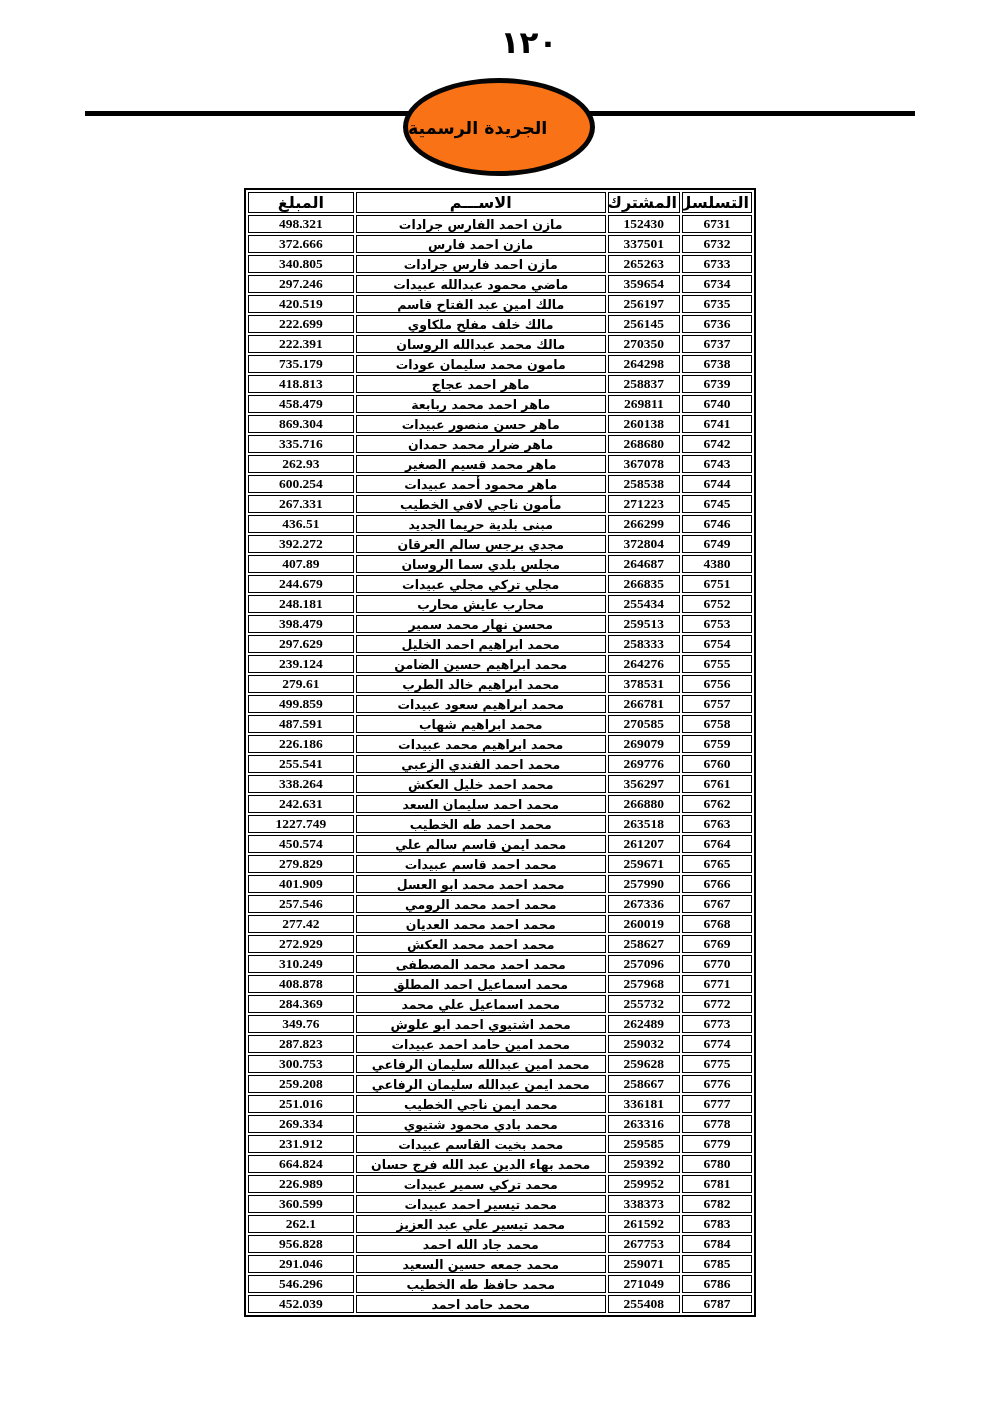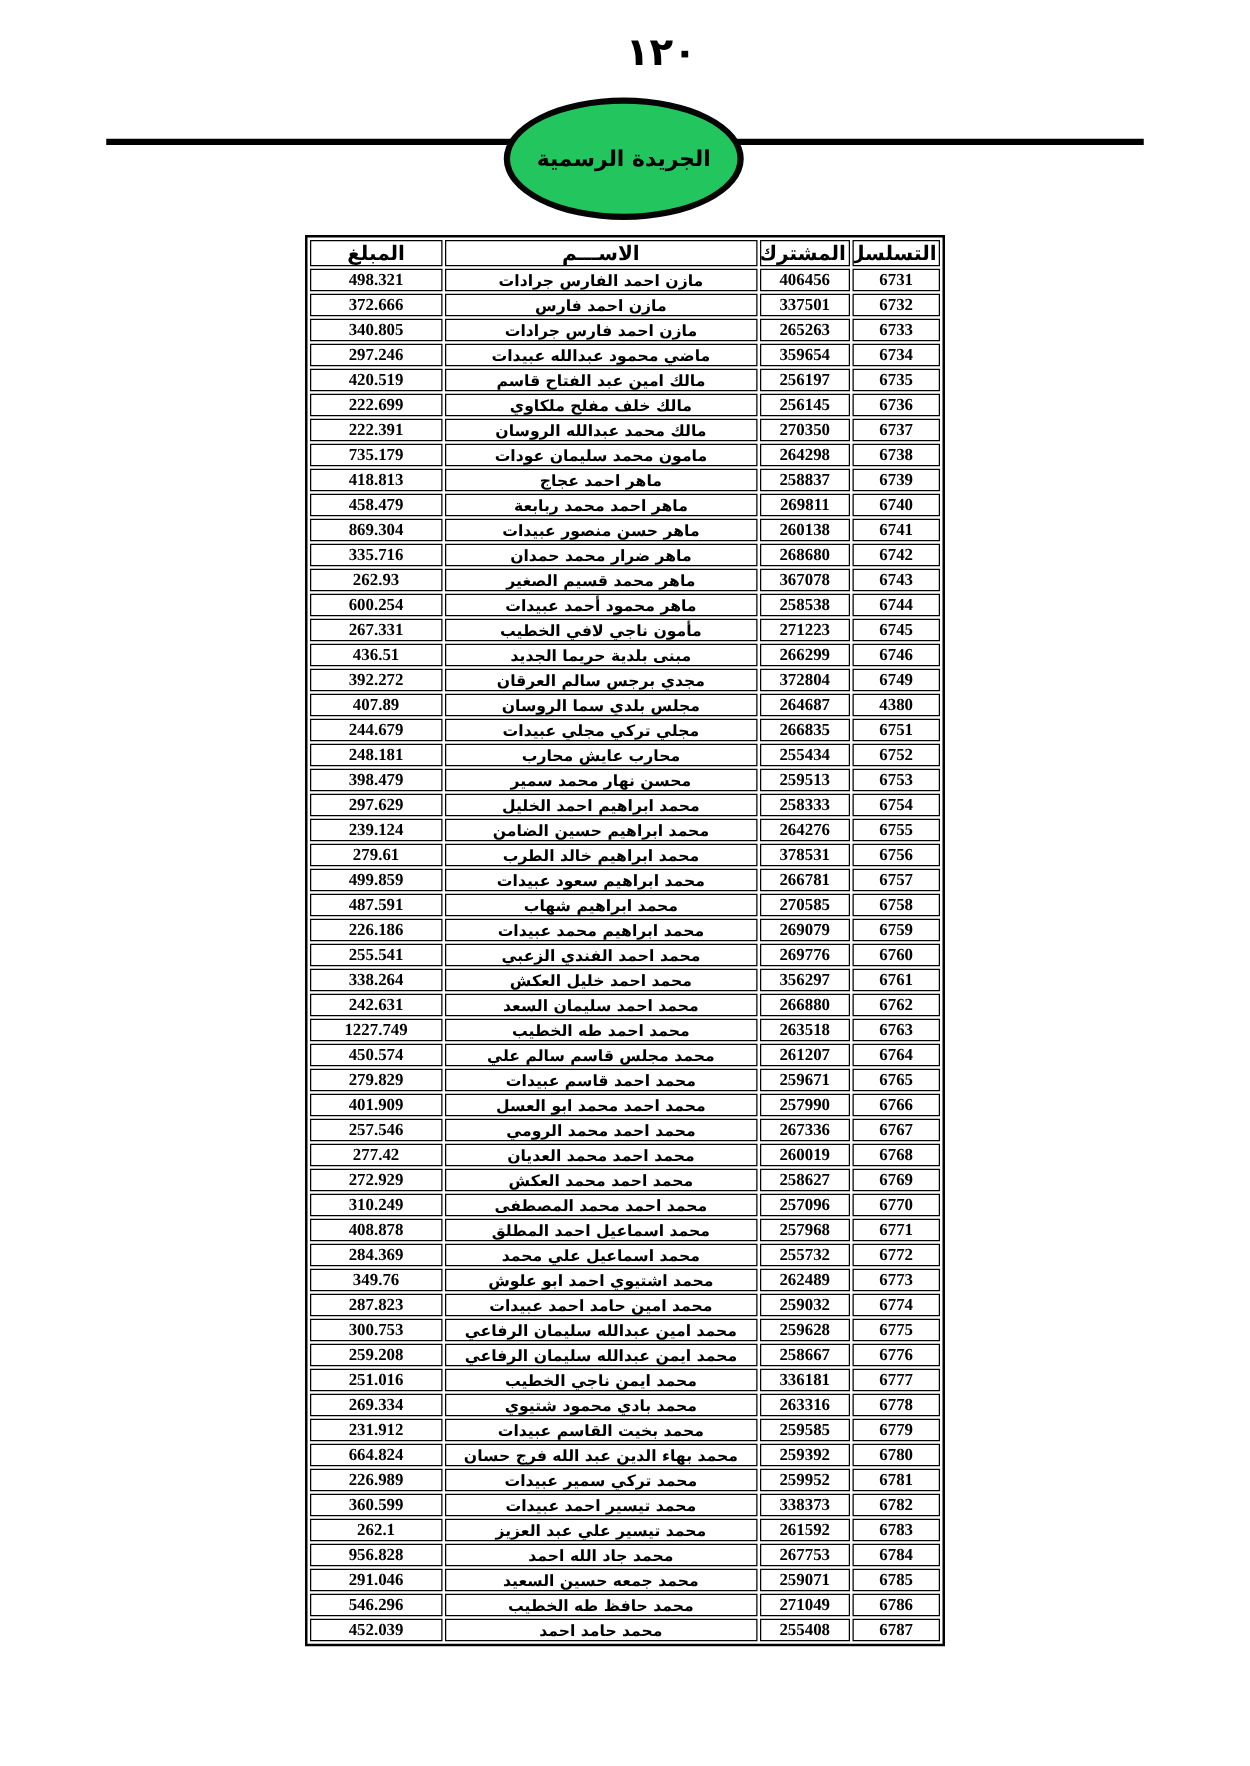--- a/index.html
+++ b/index.html
@@ -12,22 +12,22 @@
   .page-number{
     position:absolute;top:24px;left:0;width:980px;
     text-align:center;font-size:31px;font-weight:bold;color:#000;padding-left:39px;
   }
   .rule{
     position:absolute;top:111px;left:85px;width:830px;height:5px;
     background:#000;
   }
   .oval{
     position:absolute;top:78px;left:403px;width:192px;height:98px;
-    background:#22c55e;border:5px solid #050505;border-radius:50%;
-    display:flex;align-items:center;justify-content:center;
+    background:#f97316;border:5px solid #050505;border-radius:50%;
+    display:flex;align-items:center;
     box-sizing:border-box;
   }
   .oval span{
     font-size:17.5px;font-weight:bold;color:#000;direction:rtl;
     transform:translateY(1px);
   }
   .tbl-wrap{
     position:absolute;top:188px;left:244px;width:512px;
   }
   table{
@@ -76,21 +76,21 @@
         <tr>
           <th>التسلسل</th>
           <th>المشترك</th>
           <th>الاســـم</th>
           <th>المبلغ</th>
         </tr>
       </thead>
       <tbody>
           <tr>
             <td class="num">6731</td>
-            <td class="num">406456</td>
+            <td class="num">152430</td>
             <td class="arabic">مازن احمد الفارس جرادات</td>
             <td class="num">498.321</td>
           </tr>
           <tr>
             <td class="num">6732</td>
             <td class="num">337501</td>
             <td class="arabic">مازن احمد فارس</td>
             <td class="num">372.666</td>
           </tr>
           <tr>
@@ -263,21 +263,21 @@
           </tr>
           <tr>
             <td class="num">6763</td>
             <td class="num">263518</td>
             <td class="arabic">محمد احمد طه الخطيب</td>
             <td class="num">1227.749</td>
           </tr>
           <tr>
             <td class="num">6764</td>
             <td class="num">261207</td>
-            <td class="arabic">محمد مجلس قاسم سالم علي</td>
+            <td class="arabic">محمد ايمن قاسم سالم علي</td>
             <td class="num">450.574</td>
           </tr>
           <tr>
             <td class="num">6765</td>
             <td class="num">259671</td>
             <td class="arabic">محمد احمد قاسم عبيدات</td>
             <td class="num">279.829</td>
           </tr>
           <tr>
             <td class="num">6766</td>

